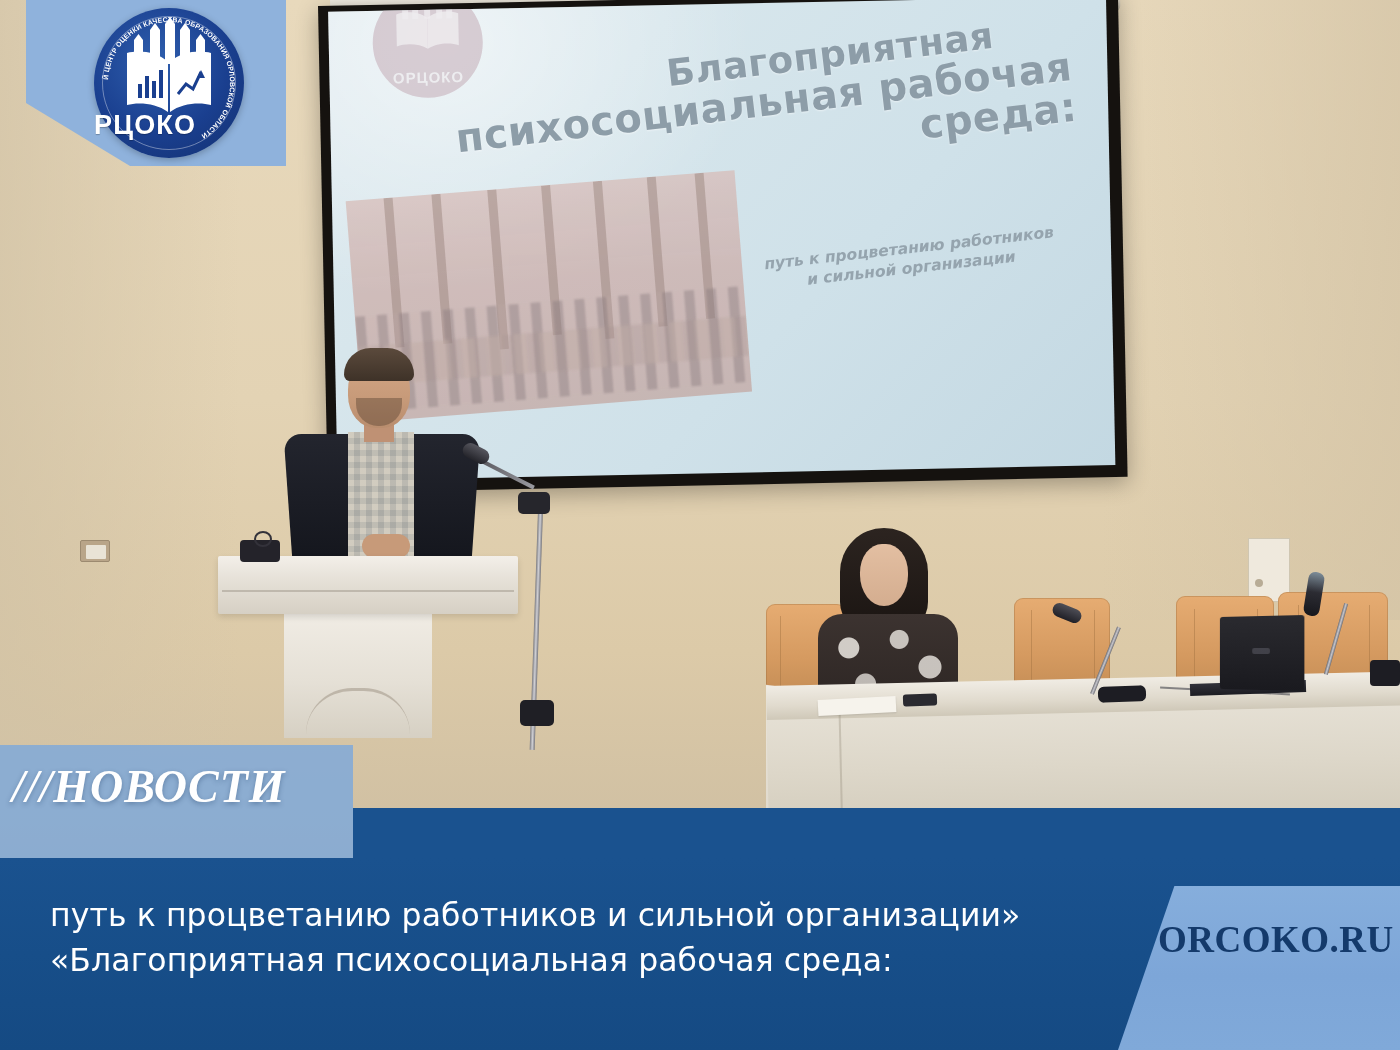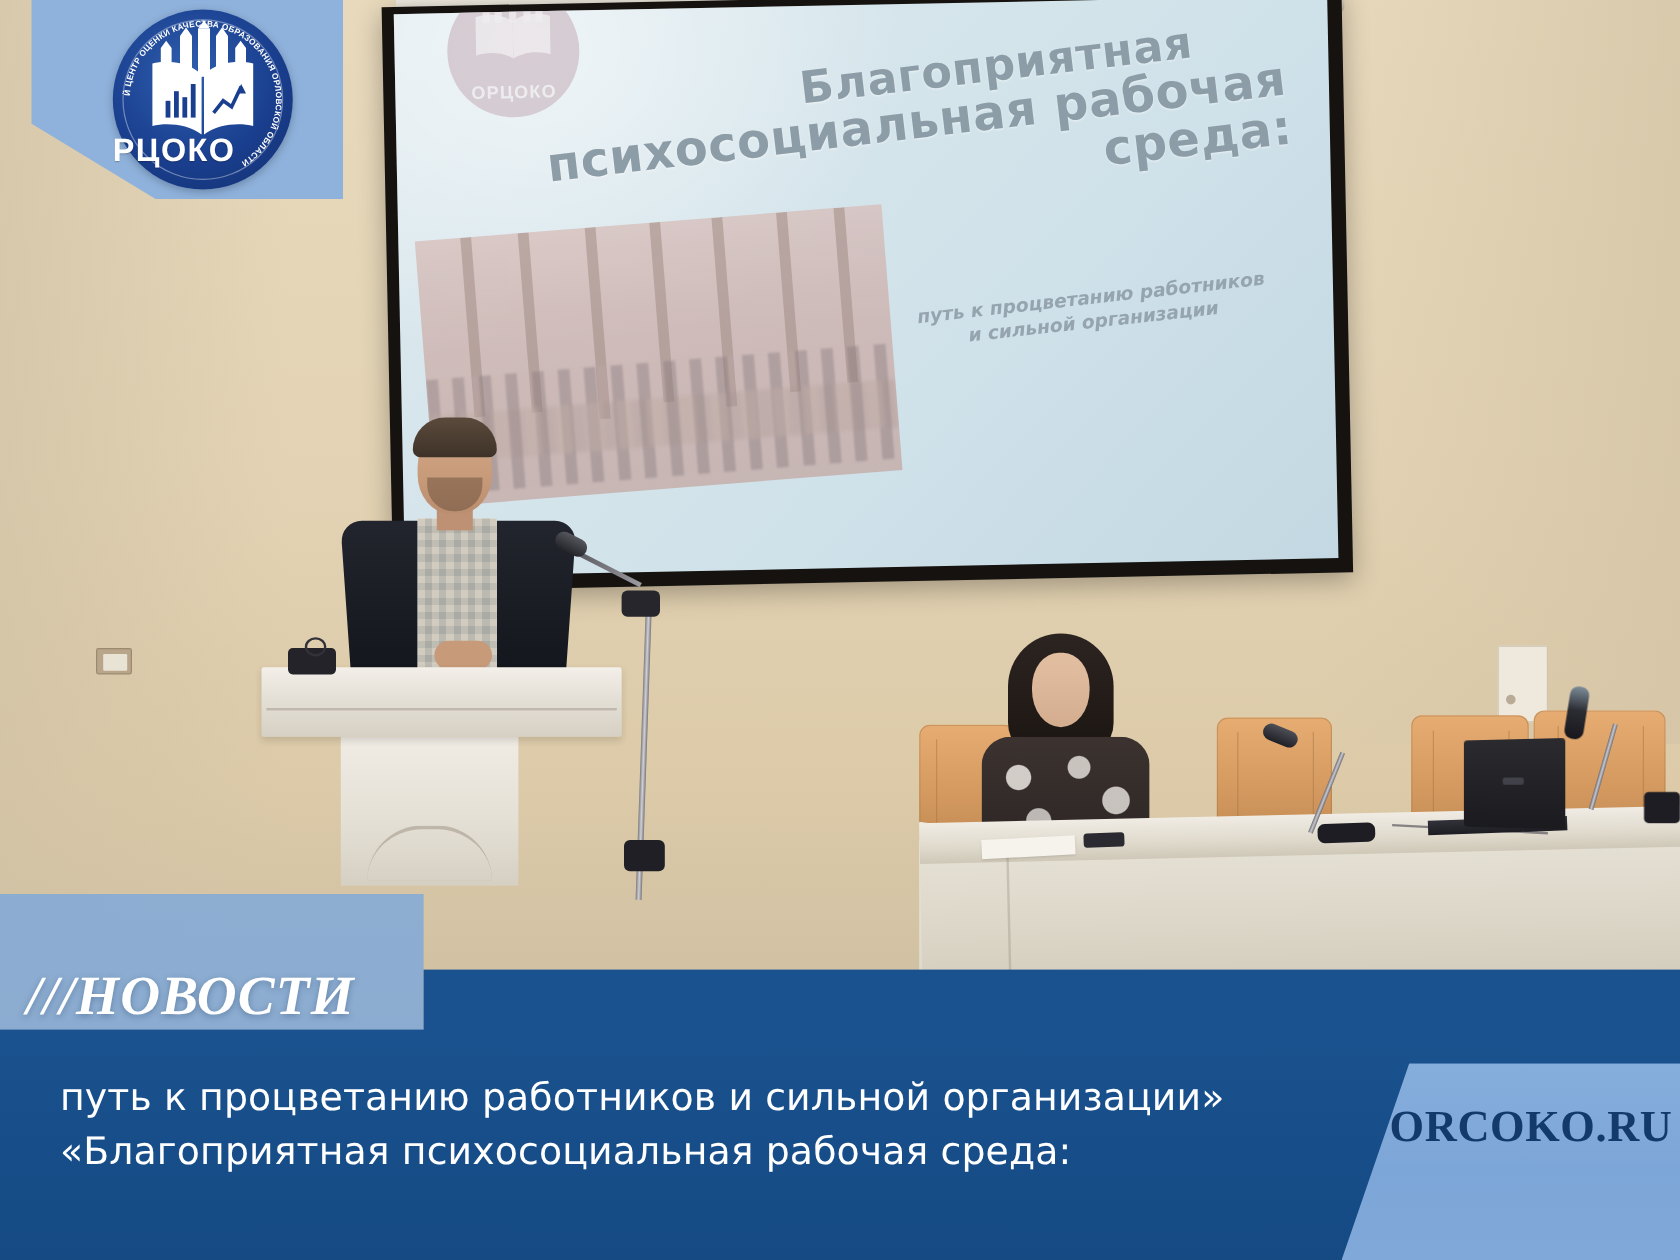--- a/index.html
+++ b/index.html
@@ -371,26 +371,25 @@
     color:#ffffff;font-size:27px;font-weight:700;letter-spacing:1.2px;
     font-family:"Liberation Sans",sans-serif;
     text-shadow:0 1px 1px rgba(0,0,0,.25);
   }
 
   .news-panel{
     position:absolute;left:0;top:745px;width:353px;height:115px;
     background:rgba(122,167,220,.80);
   }
   .news-label{
-    position:absolute;left:22px;top:760px;width:340px;
+    position:absolute;left:12px;top:760px;width:340px;
     color:#ffffff;font-size:46px;font-style:italic;font-weight:700;
     font-family:"Liberation Serif", serif;letter-spacing:1px;
     text-shadow:0 2px 5px rgba(20,50,90,.35);
     white-space:nowrap;
-    margin-top:43px;
   }
 
   .footer-bar{
     position:absolute;left:0;top:858px;width:1400px;height:192px;
     background:linear-gradient(180deg,#1a528f 0%,#174e89 50%,#154a83 100%);
   }
   .footer-bar-upper{
     position:absolute;left:353px;top:808px;width:1047px;height:52px;
     background:#1a528f;
   }

